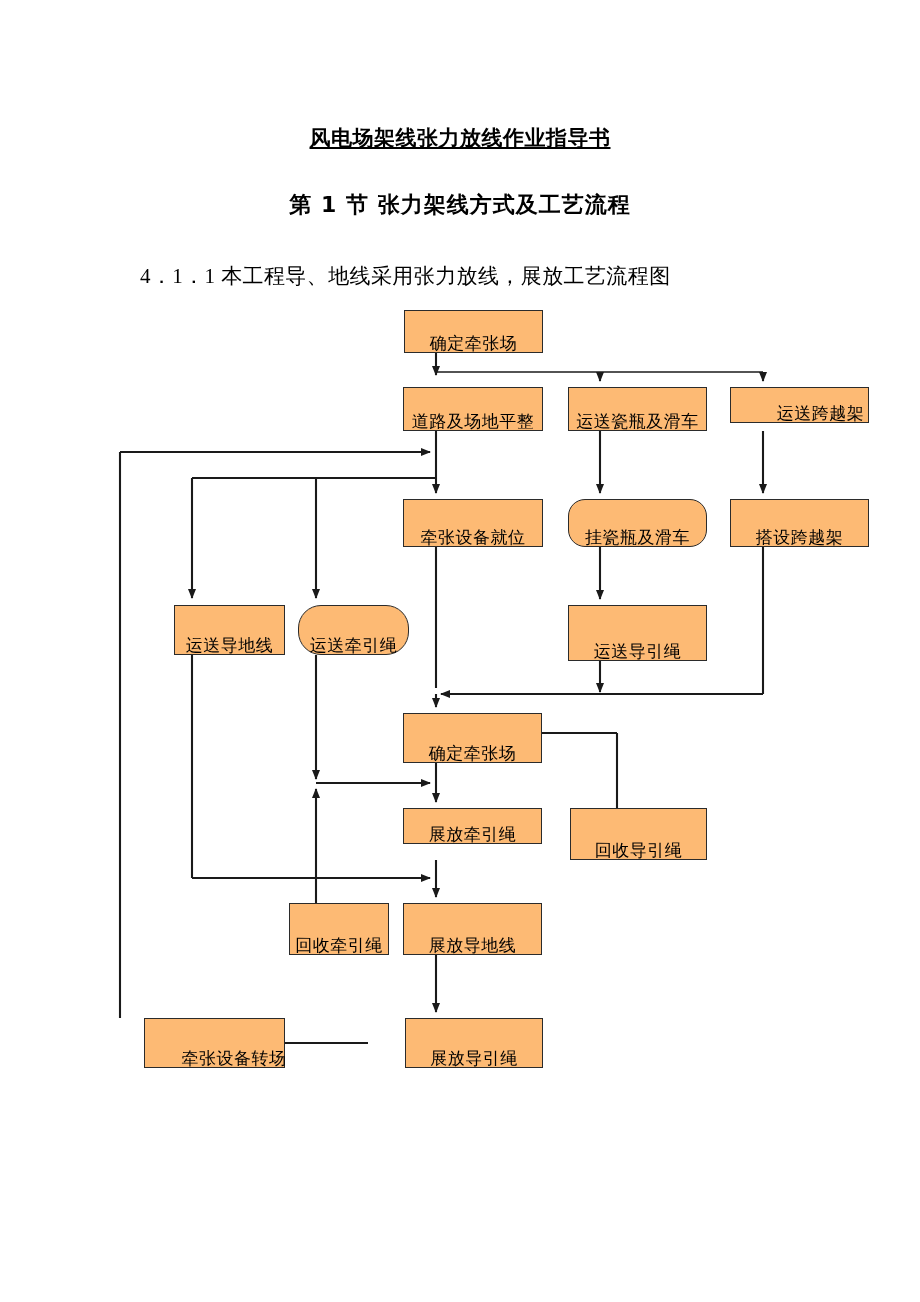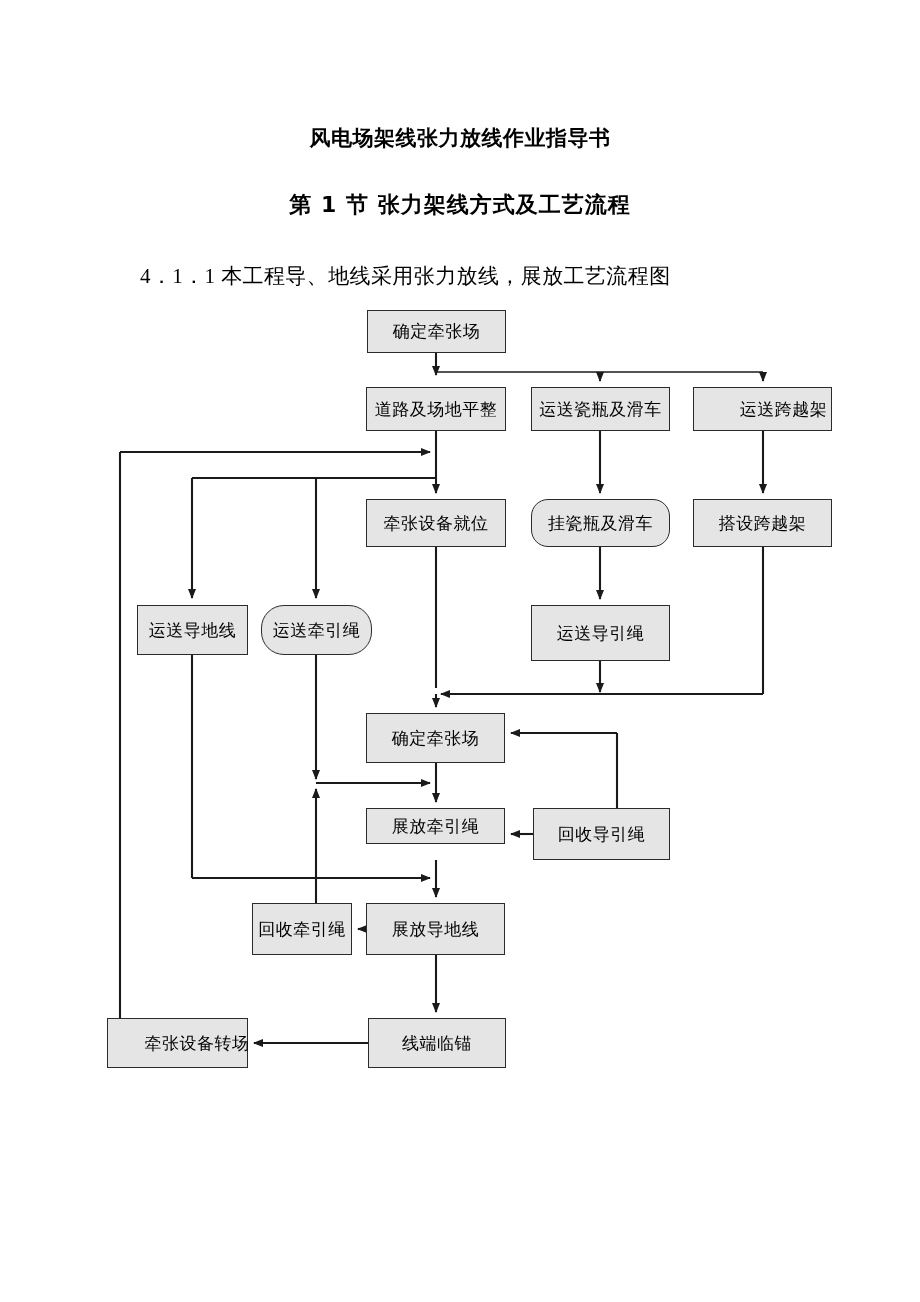--- a/index.html
+++ b/index.html
@@ -24,20 +24,21 @@
   .doc-title {
     position: absolute;
     left: 0;
     top: 124px;
     width: 920px;
     text-align: center;
     font-size: 21px;
     font-weight: bold;
     letter-spacing: 0.5px;
     font-family: "DejaVu Sans", "Liberation Sans", sans-serif;
+    text-decoration: underline;
   }
   .section-title {
     position: absolute;
     left: 0;
     top: 190px;
     width: 920px;
     text-align: center;
     font-size: 22px;
     font-weight: bold;
     letter-spacing: 1px;
@@ -58,30 +59,31 @@
     position: absolute;
     left: 0;
     top: 0;
     width: 920px;
     height: 1302px;
   }
   .node {
     position: absolute;
     box-sizing: border-box;
     border: 1.4px solid #2b2b2b;
-    background: #e5e5e5;
+    background: #fdba74;
     display: flex;
-    align-items: center;
+    align-items: flex-end;
     justify-content: center;
     font-size: 17px;
     line-height: 1;
     letter-spacing: 0.5px;
     font-family: "Liberation Serif", "DejaVu Serif", serif;
     white-space: nowrap;
     z-index: 5;
+    margin-left: 37px;
   }
 </style>
 </head>
 <body>
 
 <div class="page">
 
   <div class="doc-title">风电场架线张力放线作业指导书</div>
 
   <div class="section-title">第 1 节  张力架线方式及工艺流程</div>
@@ -151,21 +153,21 @@
 
   <div class="node" style="left: 367px; top: 310px; width: 139px; height: 43px;">
       <span>确定牵张场</span>
     </div>
   <div class="node" style="left: 366px; top: 387px; width: 140px; height: 44px;">
       <span>道路及场地平整</span>
     </div>
   <div class="node" style="left: 531px; top: 387px; width: 139px; height: 44px;">
       <span>运送瓷瓶及滑车</span>
     </div>
-  <div class="node" style="left: 693px; top: 387px; width: 139px; height: 44px; padding-left: 42px;">
+  <div class="node" style="left: 693px; top: 387px; width: 139px; height: 36px; padding-left: 42px;">
       <span>运送跨越架</span>
     </div>
   <div class="node" style="left: 366px; top: 499px; width: 140px; height: 48px;">
       <span>牵张设备就位</span>
     </div>
   <div class="node" style="left: 531px; top: 499px; width: 139px; height: 48px; border-radius: 17px;">
       <span>挂瓷瓶及滑车</span>
     </div>
   <div class="node" style="left: 693px; top: 499px; width: 139px; height: 48px;">
       <span>搭设跨越架</span>
@@ -191,16 +193,16 @@
   <div class="node" style="left: 252px; top: 903px; width: 100px; height: 52px;">
       <span>回收牵引绳</span>
     </div>
   <div class="node" style="left: 366px; top: 903px; width: 139px; height: 52px;">
       <span>展放导地线</span>
     </div>
   <div class="node" style="left: 107px; top: 1018px; width: 141px; height: 50px; padding-left: 39px;">
       <span>牵张设备转场</span>
     </div>
   <div class="node" style="left: 368px; top: 1018px; width: 138px; height: 50px;">
-      <span>线端临锚</span>
+      <span>展放导引绳</span>
     </div>
 
 </div>
 
 </body></html>

